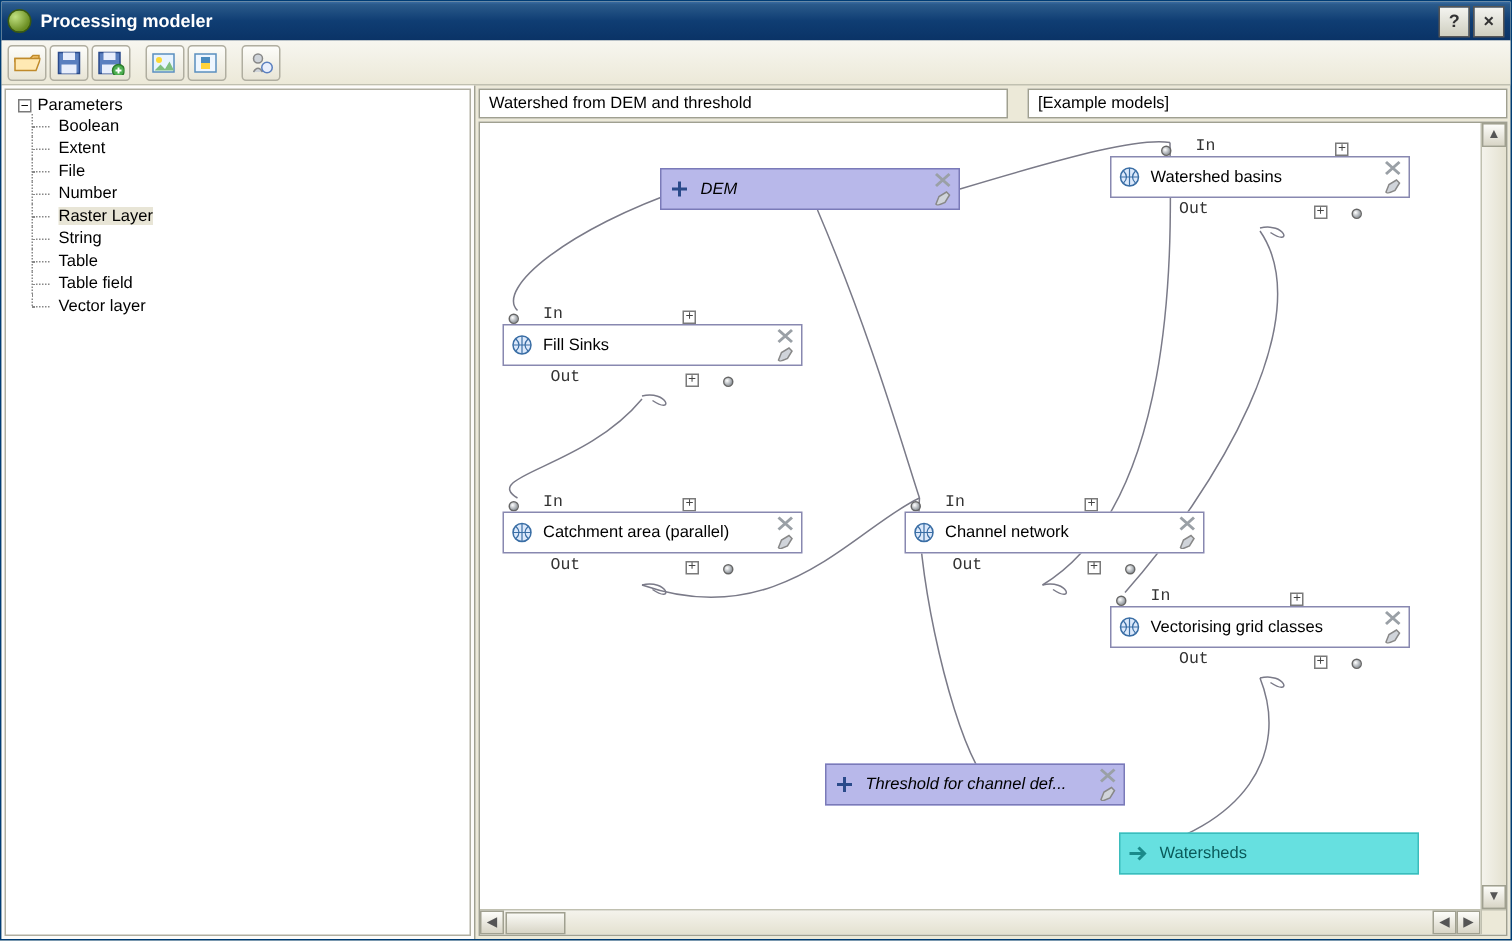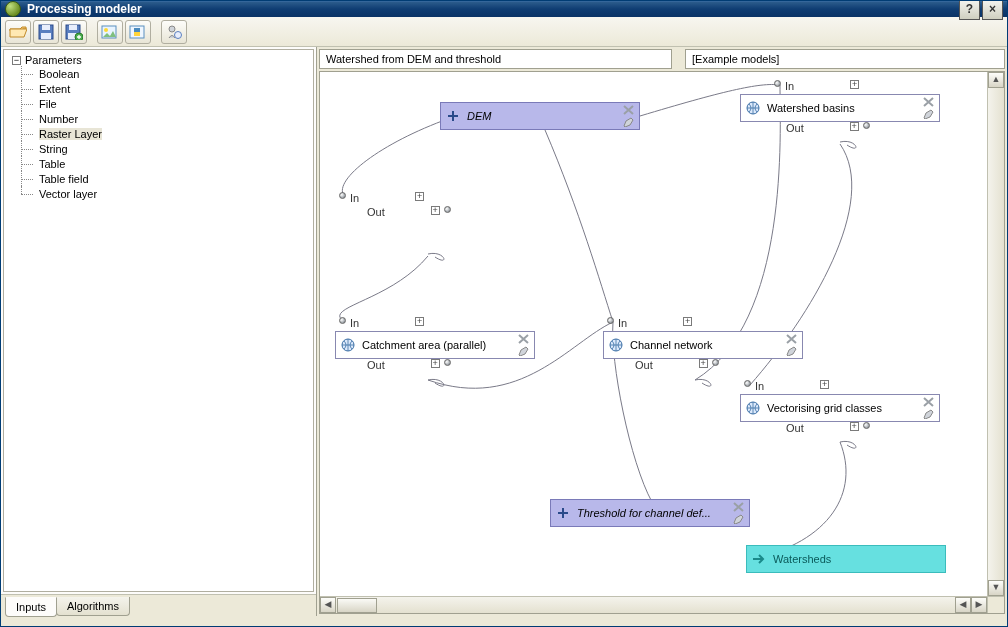--- a/index.html
+++ b/index.html
@@ -8,21 +8,21 @@
     font-size: 11px;
     color: #000;
     background: #ece9d8;
     width: 1008px;
     height: 627px;
     overflow: hidden;
     border: 1px solid #003c74;
   }
   
   .titlebar {
-    height: 16px;
+    height: 26px;
     background: linear-gradient(to bottom,#3a6ea5 0%,#2a5a8a 8%,#0f3d73 50%,#0a3366 100%);
     color: #fff;
     display: flex;
     align-items: center;
     padding: 0 4px;
     font-weight: bold;
     font-size: 12px;
   }
   .titlebar .appicon {
     width: 16px; height: 16px;
@@ -202,21 +202,21 @@
   }
   .canvas {
     position: absolute; left:0; top:0; right:17px; bottom:17px;
   }
   svg.connectors { position:absolute; left:0; top:0; width:100%; height:100%; pointer-events:none; }
   
   .node {
     position: absolute;
     font-size: 11px;
   }
-  .port-row { display:flex; align-items:flex-start; height:14px; gap:4px; }
+  .port-row { display:flex; align-items:flex-end; height:14px; gap:16px;font-family:Liberation Mono, monospace; }
   .port-dot {
     width:7px;height:7px;border-radius:50%;
     background: radial-gradient(circle at 35% 35%, #fff, #9aa0a6 70%);
     border:1px solid #666;
   }
   .port-label { color:#333; }
   .plusbox {
     width:9px;height:9px;border:1px solid #7a7a7a;background:#fff;
     font-size:9px;line-height:7px;text-align:center;cursor:pointer;color:#444;
   }
@@ -342,24 +342,20 @@
                 <span>Table field</span>
               </div>
               <div class="item">
                 <div class="branch"></div>
                 <span>Vector layer</span>
               </div>
             </div>
         </div>
       </div>
     </div>
-    <div class="tabs">
-      <div class="tab active">Inputs</div>
-      <div class="tab">Algorithms</div>
-    </div>
   </div>
 
   <div class="right">
     <div class="headers">
       <input style="flex: 1 1 0%;" value="Watershed from DEM and threshold">
       <input style="width: 320px; margin-left: 11px;" value="[Example models]">
     </div>
     <div class="canvas-wrap">
       <div class="canvas">
 
@@ -414,20 +410,37 @@
             </div>
           </div>
         </div>
 
         <div class="node" style="left:15px; top:120px;">
           <div class="port-row" style="margin-left:4px;">
             <span class="port-dot"></span>
             <span class="port-label">In</span>
             <span style="width:48px"></span>
             <span class="plusbox">+</span>
+          </div>
+          <div class="node-box alg">
+            <span class="left-icon icon-globe">
+                <svg width="14" height="14">
+                  <circle cx="7" cy="7" r="6" fill="#dce9fb" stroke="#3a6ea5"></circle>
+                  <path d="M1 7h12M7 1v12M3 3q4 4 0 8M11 3q-4 4 0 8" stroke="#3a6ea5" fill="none" stroke-width="0.8"></path>
+                </svg>
+              </span>
+            <span class="label">Fill Sinks</span>
+            <div class="right-icons">
+              <span class="mini-icon"><svg width="11" height="10">
+                    <path d="M1 1l9 8M10 1l-9 8" stroke="#9aa0a6" stroke-width="2"></path>
+                  </svg></span>
+              <span class="mini-icon"><svg width="11" height="10">
+                    <path d="M1 9l2-5 5-3 2 2-3 5-5 2z" fill="#d0d4da" stroke="#888"></path>
+                  </svg></span>
+            </div>
           </div>
           <div class="port-row" style="margin-left:32px;">
             <span class="port-label">Out</span>
             <span style="width:38px"></span>
             <span class="plusbox">+</span>
             <span class="port-dot"></span>
           </div>
         </div>
 
         <div class="node" style="left:15px; top:245px;">

